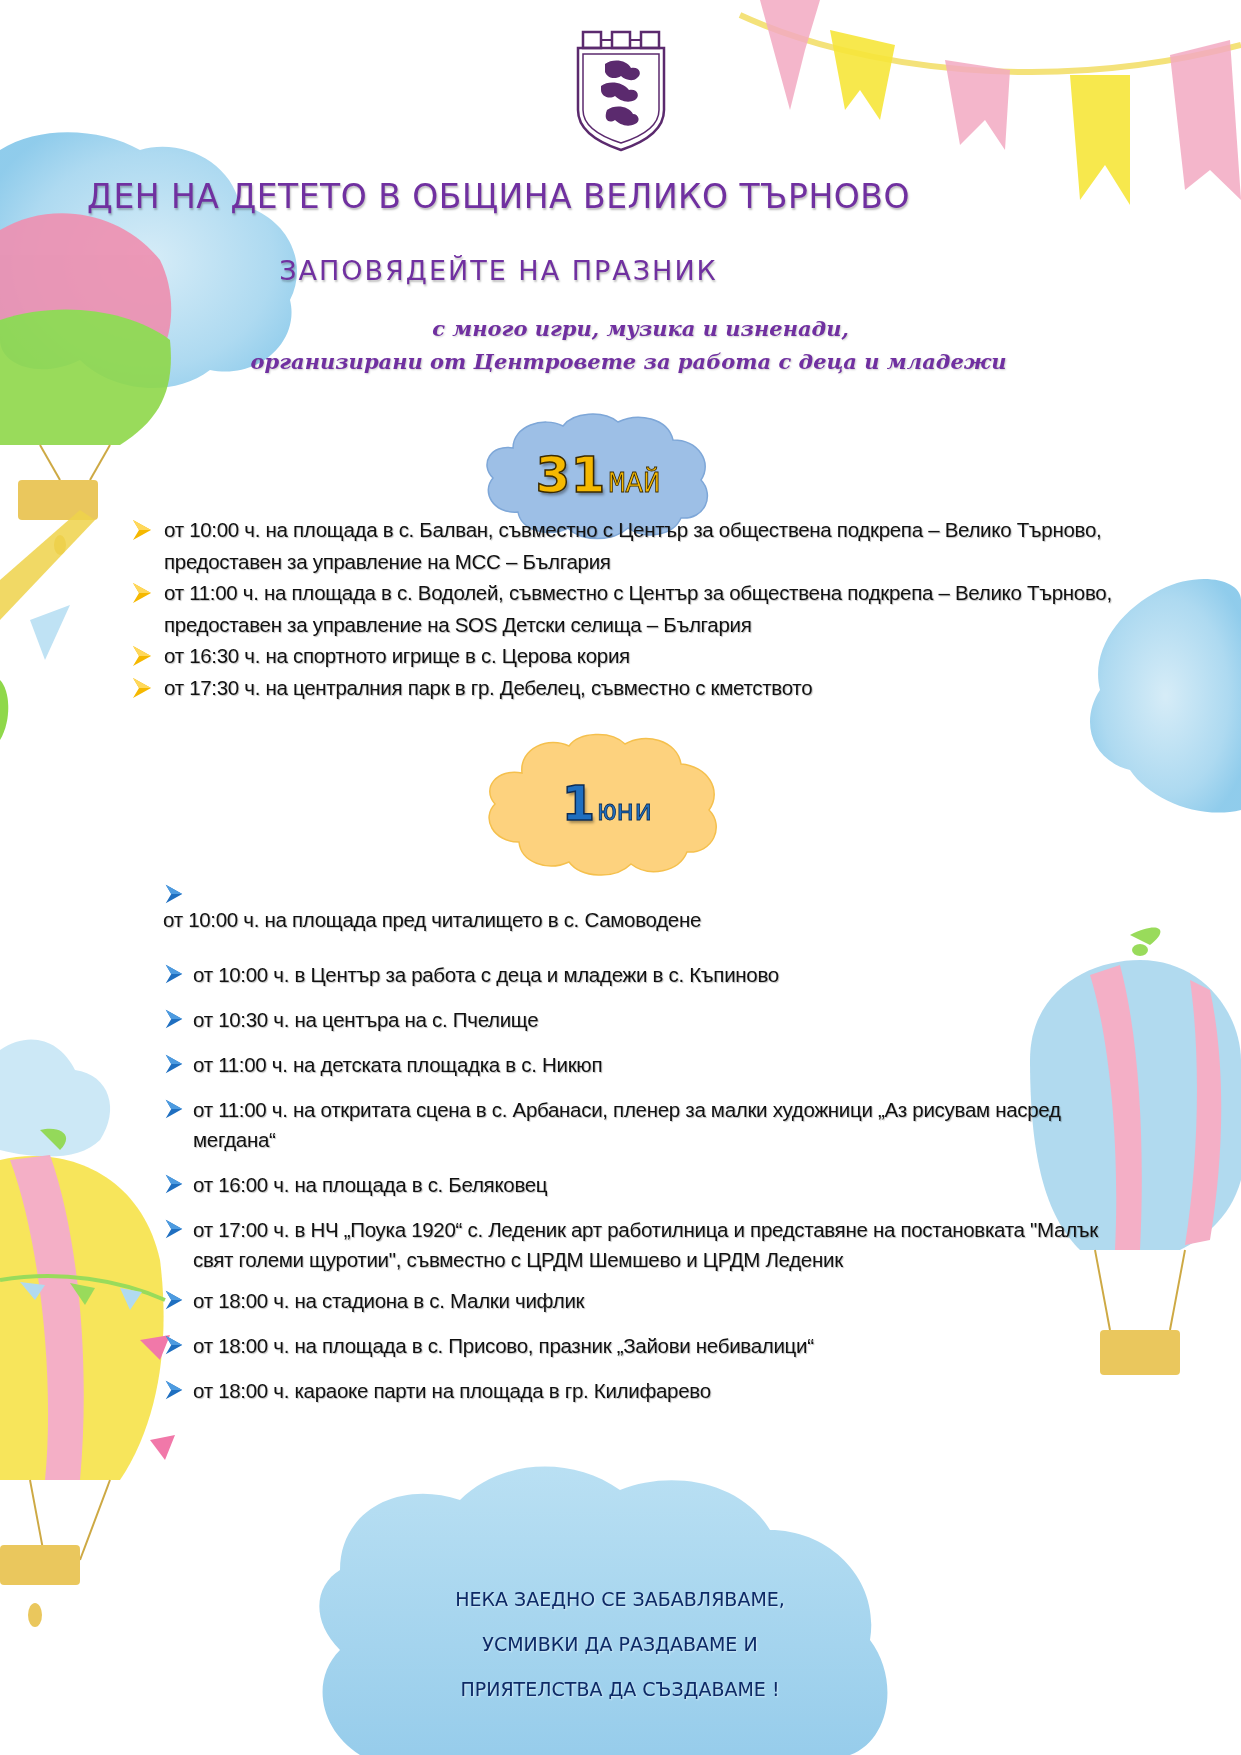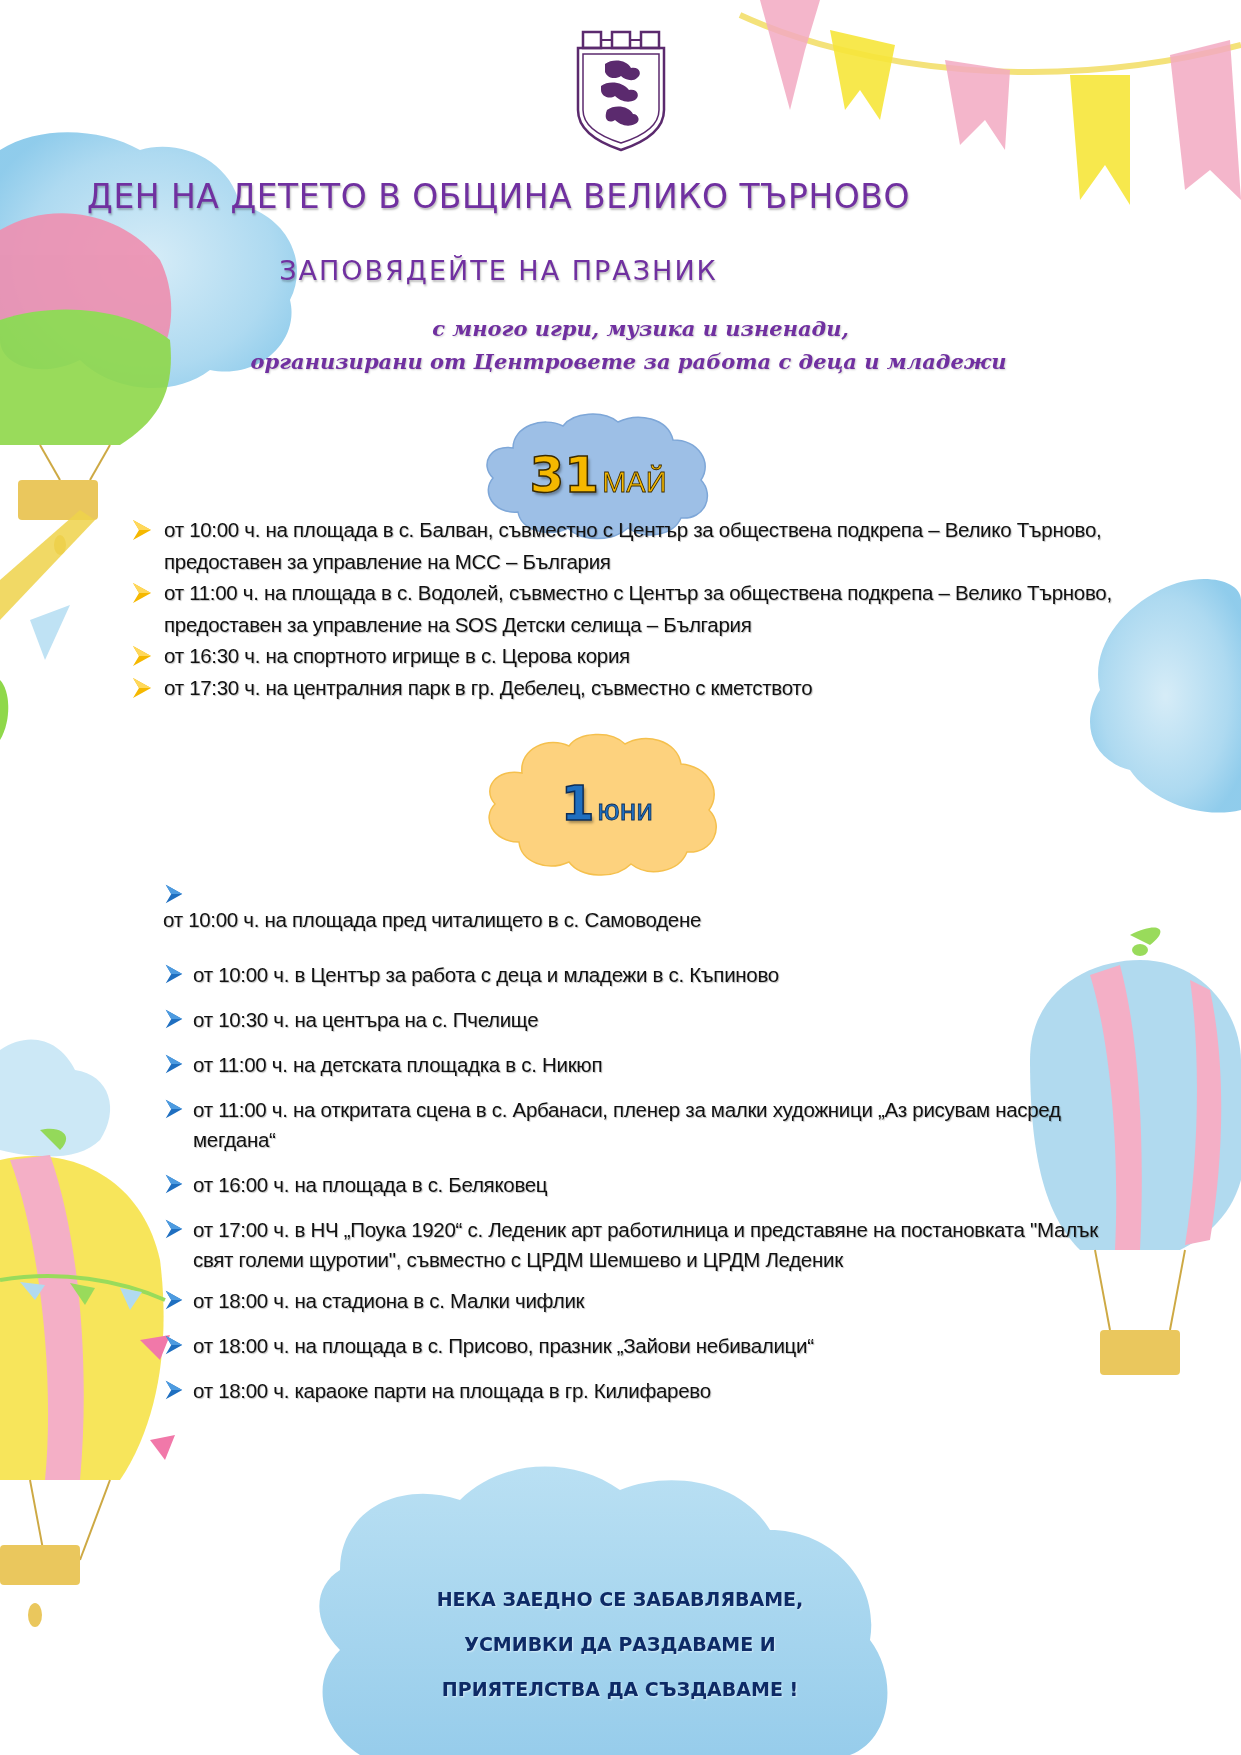--- a/index.html
+++ b/index.html
@@ -23,21 +23,21 @@
       font-family: "DejaVu Serif", serif; font-style: italic; font-weight: bold;
       font-size: 21px; line-height: 33px; text-shadow: 1px 1px 2px rgba(0,0,0,0.2);
     }
     .subtitle-1 { top: 312px; left: 20px; }
     .subtitle-2 { top: 345px; left: 8px; }
 
     .date-badge { position: absolute; display: flex; align-items: center; justify-content: center; }
     .date-badge svg { position: absolute; left: 0; top: 0; }
     .date-text { position: relative; z-index: 2; display: flex; align-items: baseline; font-family: "DejaVu Sans", sans-serif; }
     .date-day { font-weight: bold; }
-    .date-month { font-family: Liberation Sans, sans-serif; text-align: center; }
+    .date-month { font-family: Liberation Mono, monospace; text-align: center; }
 
     .badge-may { left: 473px; top: 410px; width: 250px; height: 130px; }
     .badge-may .date-day { font-size: 50px; color: #f5b800; -webkit-text-stroke: 1.5px #3a2a00; text-shadow: 2px 3px 3px rgba(0,0,0,0.35); }
     .badge-may .date-month { font-size: 29px; color: #f5b800; -webkit-text-stroke: 0.8px #3a2a00; margin-left: 3px; }
 
     .badge-june { left: 477px; top: 728px; width: 260px; height: 150px; }
     .badge-june .date-day { font-size: 48px; color: #1f6fc0; -webkit-text-stroke: 1.5px #0c2c55; text-shadow: 2px 3px 3px rgba(0,0,0,0.35); }
     .badge-june .date-month { font-size: 30px; color: #1f6fc0; -webkit-text-stroke: 0.8px #0c2c55; margin-left: 3px; }
 
     .event-list { position: absolute; list-style: none; font-family: Liberation Sans, sans-serif; color: #111; }
@@ -49,21 +49,21 @@
     .list-may li { margin-bottom: 0; }
     .list-may .arrow { width: 24px; margin-right: 10px; }
     .list-may .event-text { letter-spacing: -0.3px; }
 
     .list-june { left: 163px; top: 880px; width: 960px; font-size: 20.5px; line-height: 30px; }
     .list-june .arrow { width: 22px; margin-right: 8px; margin-top: 3px; }
     .list-june .event-text { letter-spacing: -0.3px; }
 
     .closing {
       position: absolute; left: 300px; width: 640px; text-align: center; color: #0d2a66;
-      font-family: "DejaVu Sans", sans-serif; font-weight: bold; font-size: 19px;
+      font-family: "DejaVu Sans", sans-serif; font-weight: normal; font-size: 19px;
       text-shadow: 1px 1px 2px rgba(255,255,255,0.6);
     }
   </style>
 </head>
 <body>
 
 <svg class="deco" width="1241" height="1755" viewBox="0 0 1241 1755" style="left:0;top:0;">
   <defs>
     <radialGradient id="gBlue" cx="50%" cy="50%" r="60%">
       <stop offset="0%" stop-color="#cfe9f6"></stop>

